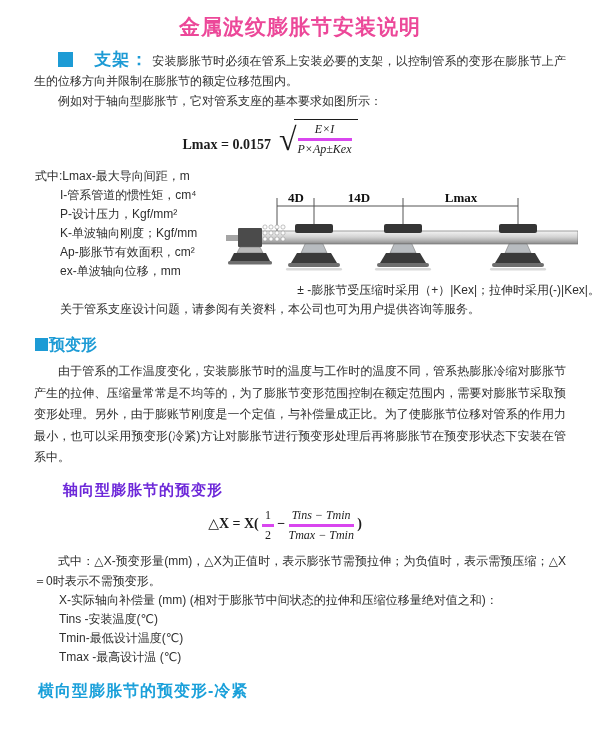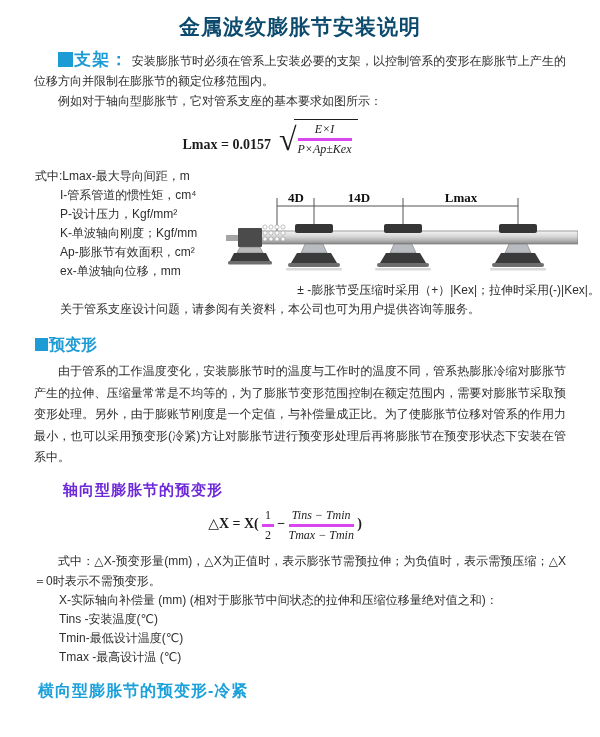--- a/index.html
+++ b/index.html
@@ -1,26 +1,26 @@
 <!DOCTYPE html>
 <html><head>
 <meta charset="utf-8">
 <style>
   html,body{margin:0;padding:0;background:#e8e8e8;}
   .page{
     position:relative;width:600px;height:737px;margin:0 auto;background:#ffffff;
     font-family:"Liberation Sans","DejaVu Sans",sans-serif;color:#2e2e2e;overflow:hidden;
   }
-  .title{padding-top:13px;text-align:center;font-size:21px;font-weight:bold;color:#0c4a6e;letter-spacing:1px;}
+  .title{padding-top:13px;text-align:center;font-size:21px;font-weight:bold;color:#ec4899;letter-spacing:1px;}
   .para{margin:0 34px;font-size:12px;line-height:20px;text-align:justify;color:#2e2e2e;}
   .indent{text-indent:2em;}
   .support-para{margin-top:9px;}
   .sec-bullet{display:inline-block;width:15px;height:15px;background:#1d9bd5;vertical-align:-2px;margin-right:1px;}
   .sec-bullet-sm{display:inline-block;width:13px;height:13px;background:#1d9bd5;vertical-align:-1px;margin-right:1px;}
-  .support-heading{color:#1d9bd5;font-size:17px;font-weight:bold;letter-spacing:1px;}
+  .support-heading{color:#1d9bd5;font-size:17px;font-weight:bold;letter-spacing:1px;padding-left:20px;}
   .formula{text-align:center;font-family:"Liberation Serif","DejaVu Serif",serif;color:#1c1c1c;}
   .formula-1{margin:8px 60px 6px 0;font-size:14px;}
   .f-bold{font-weight:bold;}
   .sqrt{display:inline-flex;align-items:center;margin-left:8px;}
   .rad{font-size:32px;line-height:1;font-weight:normal;transform:translateY(1px);}
   .radicand{display:inline-block;border-top:1.5px solid #1c1c1c;padding:2px 6px 0 4px;margin-left:-3px;}
   .frac{display:inline-block;text-align:center;font-size:12px;vertical-align:middle;}
   .frac .num{display:block;border-bottom:3px solid #d946ef;padding:0 3px 1px;}
   .frac .den{display:block;padding-top:1px;}
   .frac.ital{font-style:italic;}

